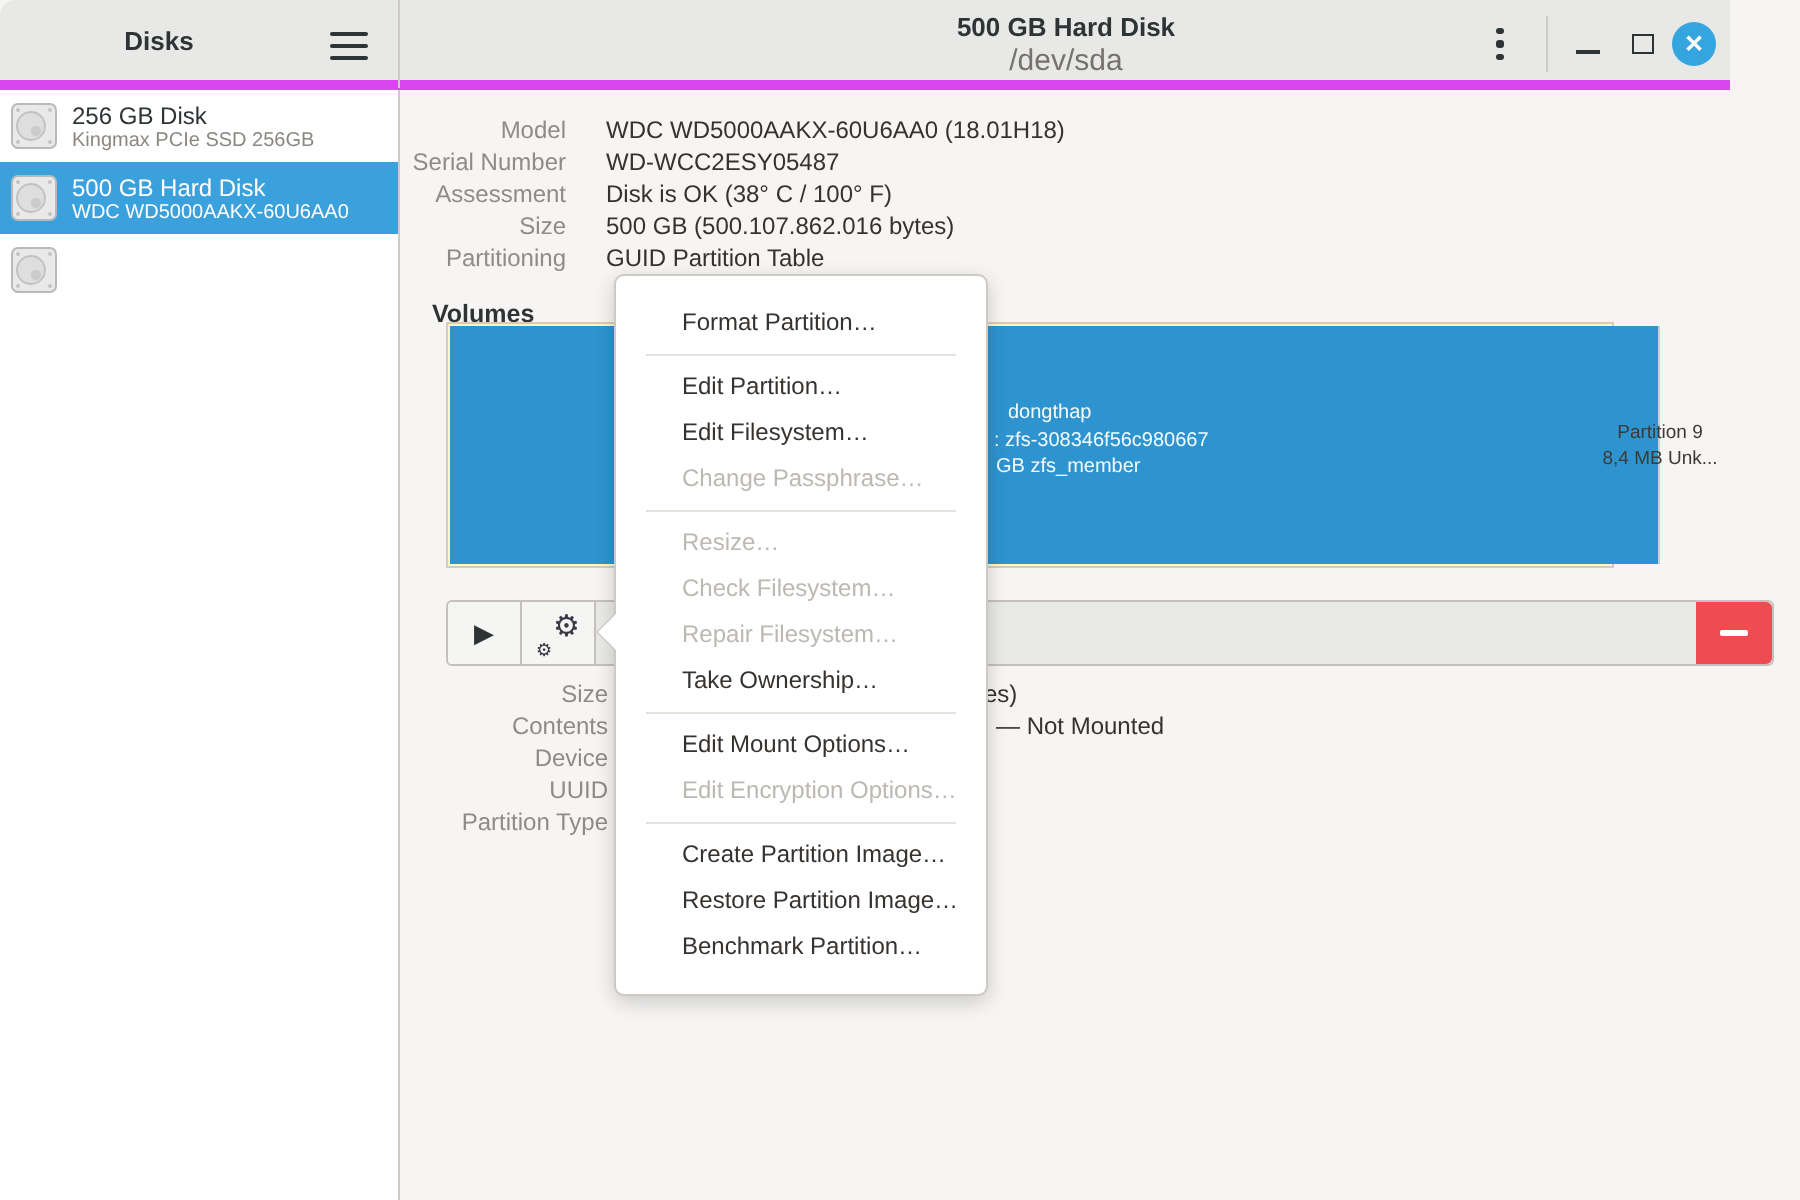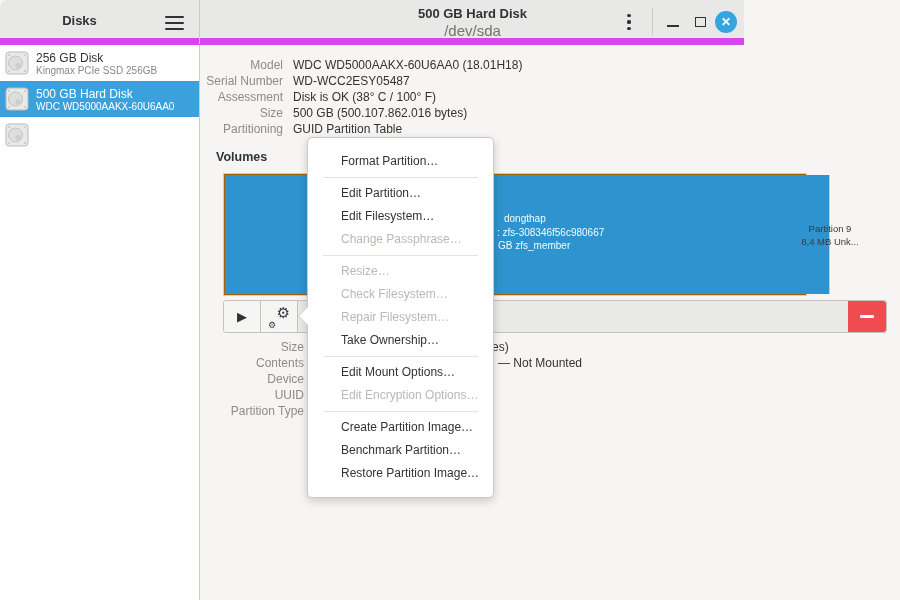--- a/index.html
+++ b/index.html
@@ -7,22 +7,22 @@
   body {
     font-family:"Liberation Sans", sans-serif;
     background:#f6f5f4;
     position:relative;
     overflow:hidden;
     color:#2e3436;
   }
   .window { position:absolute; inset:0; border-radius:8px 8px 0 0; overflow:hidden; }
 
   
-  .titlebar { position:absolute; left:0; top:0; width:744px; height:45px;
-    background:#e8e8e7; border-bottom:7px solid #d946ef; }
+  .titlebar { position:absolute; left:0; top:0; width:865px; height:45px;
+    background:#e8e8e7; border-bottom:5px solid #d946ef; }
   .titlebar-left { position:absolute; left:0; top:0; width:200px; height:44px;
     border-right:1px solid #cfcac5; }
   .titlebar-left .app-title { position:absolute; left:0; right:40px; top:13px;
     text-align:center; font-weight:bold; font-size:13px; color:#2e3436; }
   .hamburger { position:absolute; right:12px; top:13px; width:26px; height:20px;
     display:flex; flex-direction:column; justify-content:center; gap:3.5px; cursor:pointer; }
   .hamburger i { display:block; height:2.4px; width:19px; background:#2e3436; margin:0 auto; border-radius:1px; }
 
   .titlebar-right { position:absolute; left:201px; top:0; right:0; height:44px; }
   .tb-title { position:absolute; left:0; right:0; top:6px; text-align:center; }
@@ -51,26 +51,26 @@
   .disk-item.selected { background:#3ba1dc; }
   .disk-item.selected .name, .disk-item.selected .model { color:#ffffff; }
   .disk-icon { flex:0 0 24px; height:24px; }
 
   
   .main { position:absolute; left:201px; top:45px; right:0; bottom:0; background:#f6f5f4; }
 
   .drive-info { position:absolute; left:0; top:12px; right:0; }
   .info-row { display:flex; height:16px; line-height:16px; font-size:12px; }
   .info-row .lbl { width:82px; text-align:right; color:#8f8b85; flex:none; }
-  .info-row .val { margin-left:10px; color:#36322e; white-space:nowrap; }
+  .info-row .val { margin-left:20px; color:#36322e; white-space:nowrap; }
 
   .volumes-heading { position:absolute; left:15px; top:105px; font-size:12.5px; font-weight:bold; color:#2e3436; }
 
-  .volume-frame { position:absolute; left:22px; top:128px; width:584px; height:123px;
-    background:#a16207; border:1px solid #d0ccc7; }
+  .volume-frame { position:absolute; left:22px; top:116px; width:584px; height:123px;
+    background:#fef9c3; border:1px solid #d0ccc7; }
   .vol-blue { position:absolute; left:1px; top:1px; bottom:1px; width:604px; background:#2e94cf; }
   .vol-label { position:absolute; left:270px; top:37px; color:#f4fbff; font-size:10px; line-height:13.5px; white-space:nowrap; }
   .vol-label .l1 { padding-left:9px; }
   .vol-label .l2 { padding-left:2px; }
   .vol-label .l3 { padding-left:3px; }
   .vol-part9 { position:absolute; left:605px; top:1px; bottom:1px; right:1px;
     background:#ffffff; border-left:1px solid #d0ccc7; display:flex; flex-direction:column;
     align-items:center; justify-content:center; text-align:center; }
   .vol-part9 div { font-size:9.5px; color:#3d3a36; line-height:13px; white-space:nowrap; }
 
@@ -281,17 +281,17 @@
     <div class="ctx-item disabled">Check Filesystem…</div>
     <div class="ctx-item disabled">Repair Filesystem…</div>
     <div class="ctx-item">Take Ownership…</div>
     <div class="ctx-sep"></div>
 
     <div class="ctx-item">Edit Mount Options…</div>
     <div class="ctx-item disabled">Edit Encryption Options…</div>
     <div class="ctx-sep"></div>
 
     <div class="ctx-item">Create Partition Image…</div>
+    <div class="ctx-item">Restore Partition Image…</div>
     <div class="ctx-item">Benchmark Partition…</div>
-    <div class="ctx-item">Restore Partition Image…</div>
   </div>
 
 </div>
 
 </body></html>

